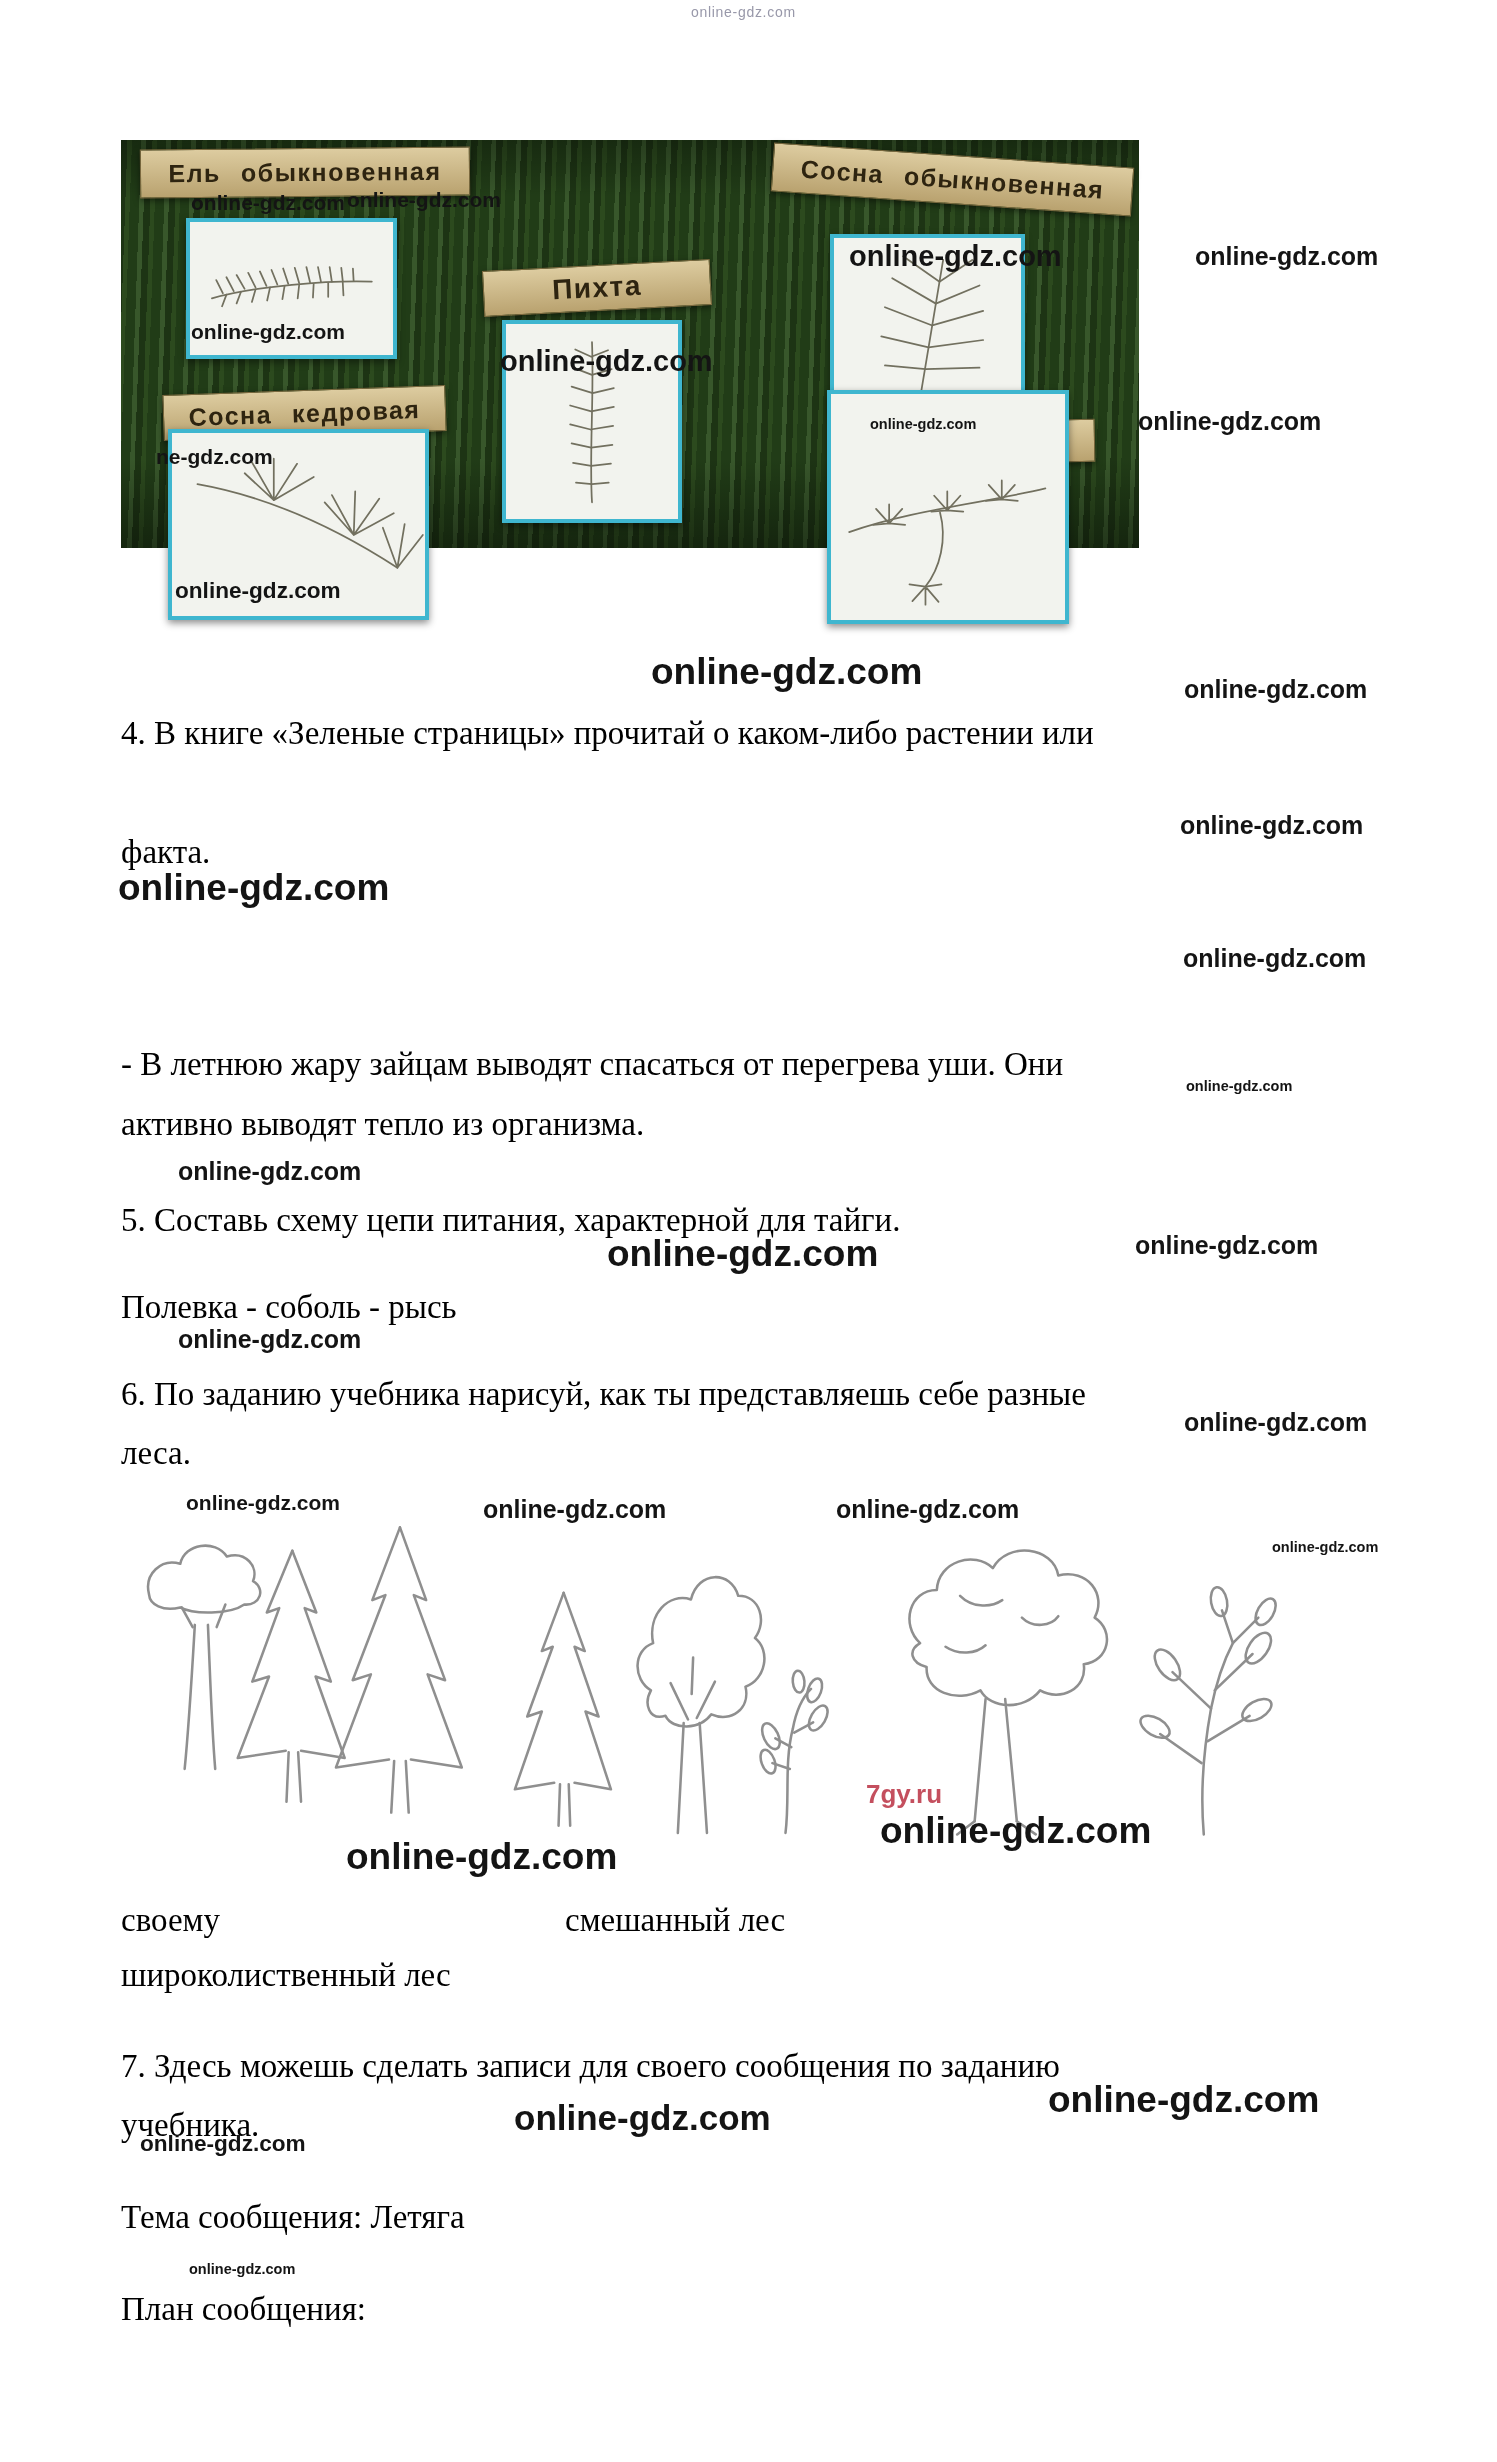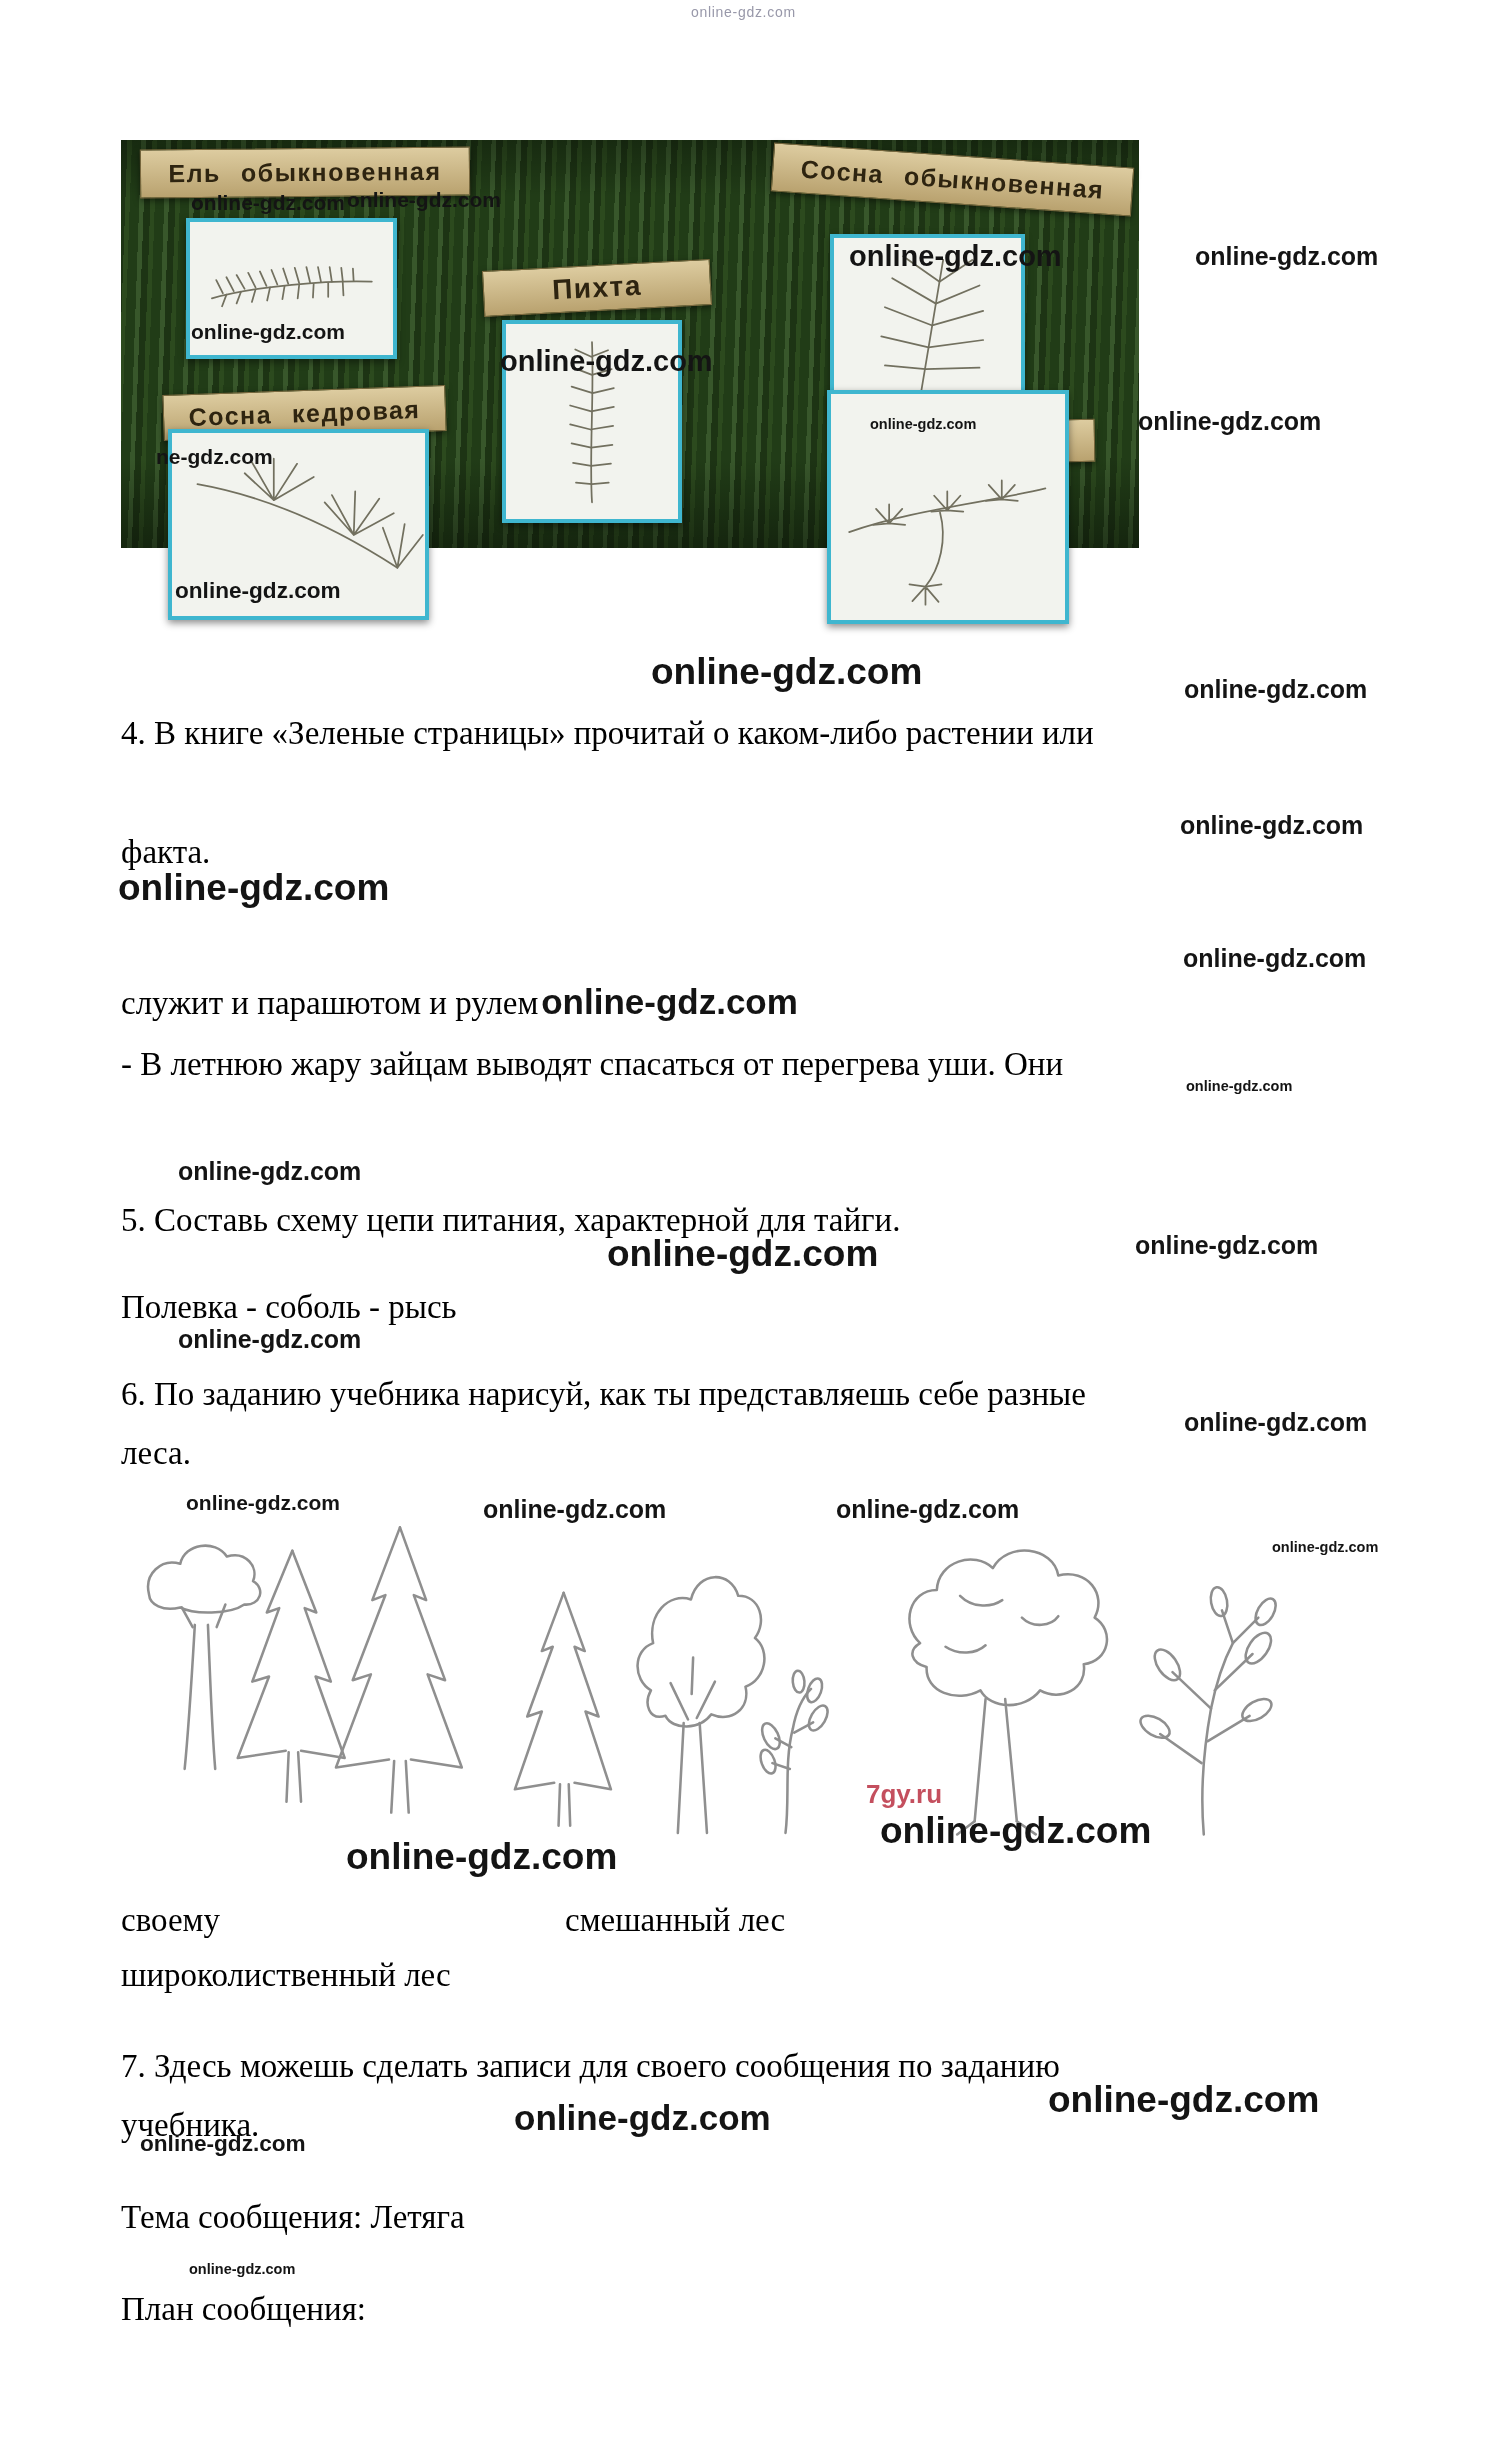--- a/index.html
+++ b/index.html
@@ -105,25 +105,23 @@
         <path class="twig" d="M160,160 L142,140 M160,160 L160,134 M160,160 L178,140 M160,160 L138,162 M160,160 L182,162"></path>
         <path class="twig" d="M235,145 L217,125 M235,145 L235,119 M235,145 L253,125 M235,145 L213,147 M235,145 L257,147"></path>
         <path class="twig" d="M130,265 L112,285 M130,265 L130,290 M130,265 L148,286 M130,265 L108,262 M130,265 L152,262"></path>
       </svg>
     </div>
   </div>
 
   <div class="t-line" style="top:715px">4. В книге «Зеленые страницы» прочитай о каком-либо растении или</div>
   <div class="t-line" style="top:834px">факта.</div>
 
-  <div class="t-line" style="top:983px">
-    <span>служит и парашютом и рулем</span><span class="wm-inline">online-gdz.com</span>
-  </div>
 
   <div class="t-line" style="top:1046px">- В летнюю жару зайцам выводят спасаться от перегрева уши. Они</div>
+  <div class="t-line" style="top:1106px">активно выводят тепло из организма.</div>
 
   <div class="t-line" style="top:1202px">5. Составь схему цепи питания, характерной для тайги.</div>
   <div class="t-line" style="top:1289px">Полевка - соболь - рысь</div>
 
   <div class="t-line" style="top:1376px">6. По заданию учебника нарисуй, как ты представляешь себе разные</div>
   <div class="t-line" style="top:1435px">леса.</div>
 
   <svg class="sketch" viewBox="0 0 1750 470">
 
     <path class="pen" d="M55,120 C48,92 72,70 98,78 C104,50 146,44 162,68 C188,60 206,82 198,102 C216,112 208,136 186,134 C166,148 116,148 98,138 C74,144 56,134 55,120 Z"></path>

